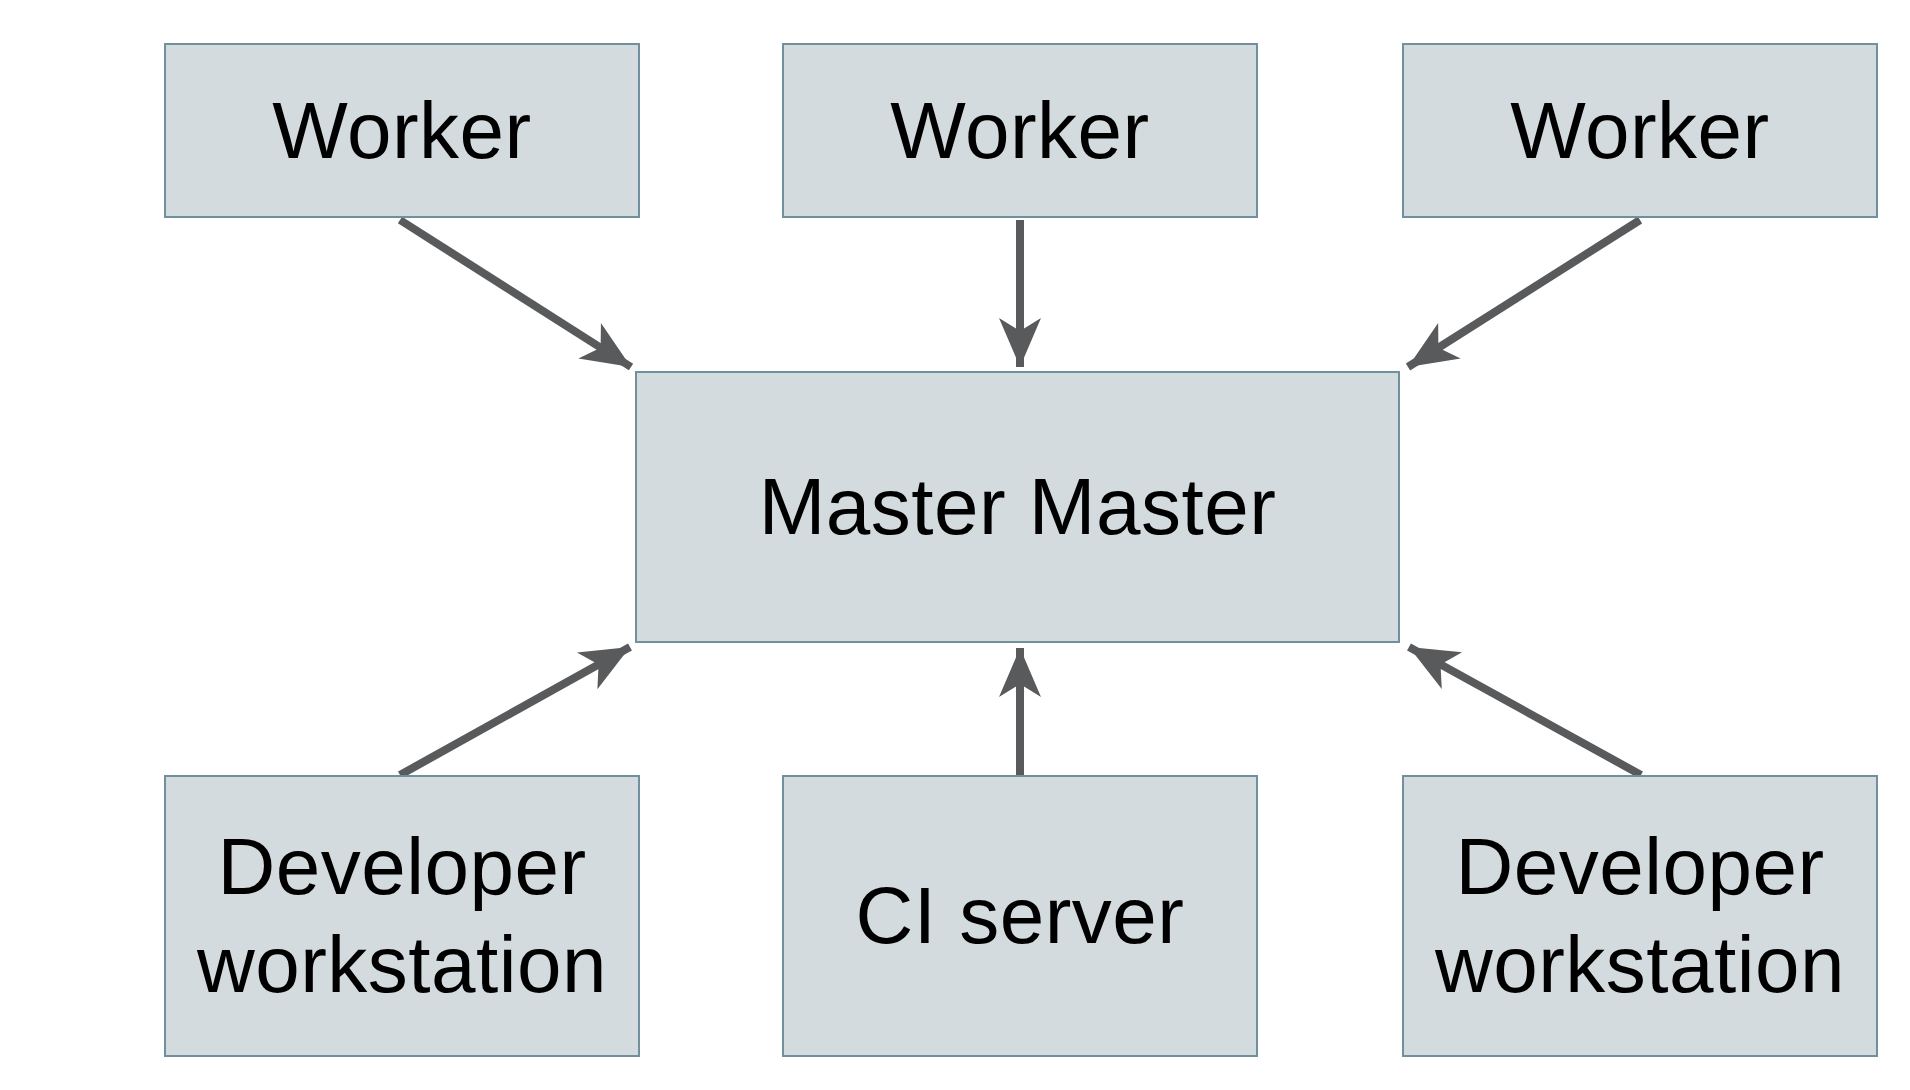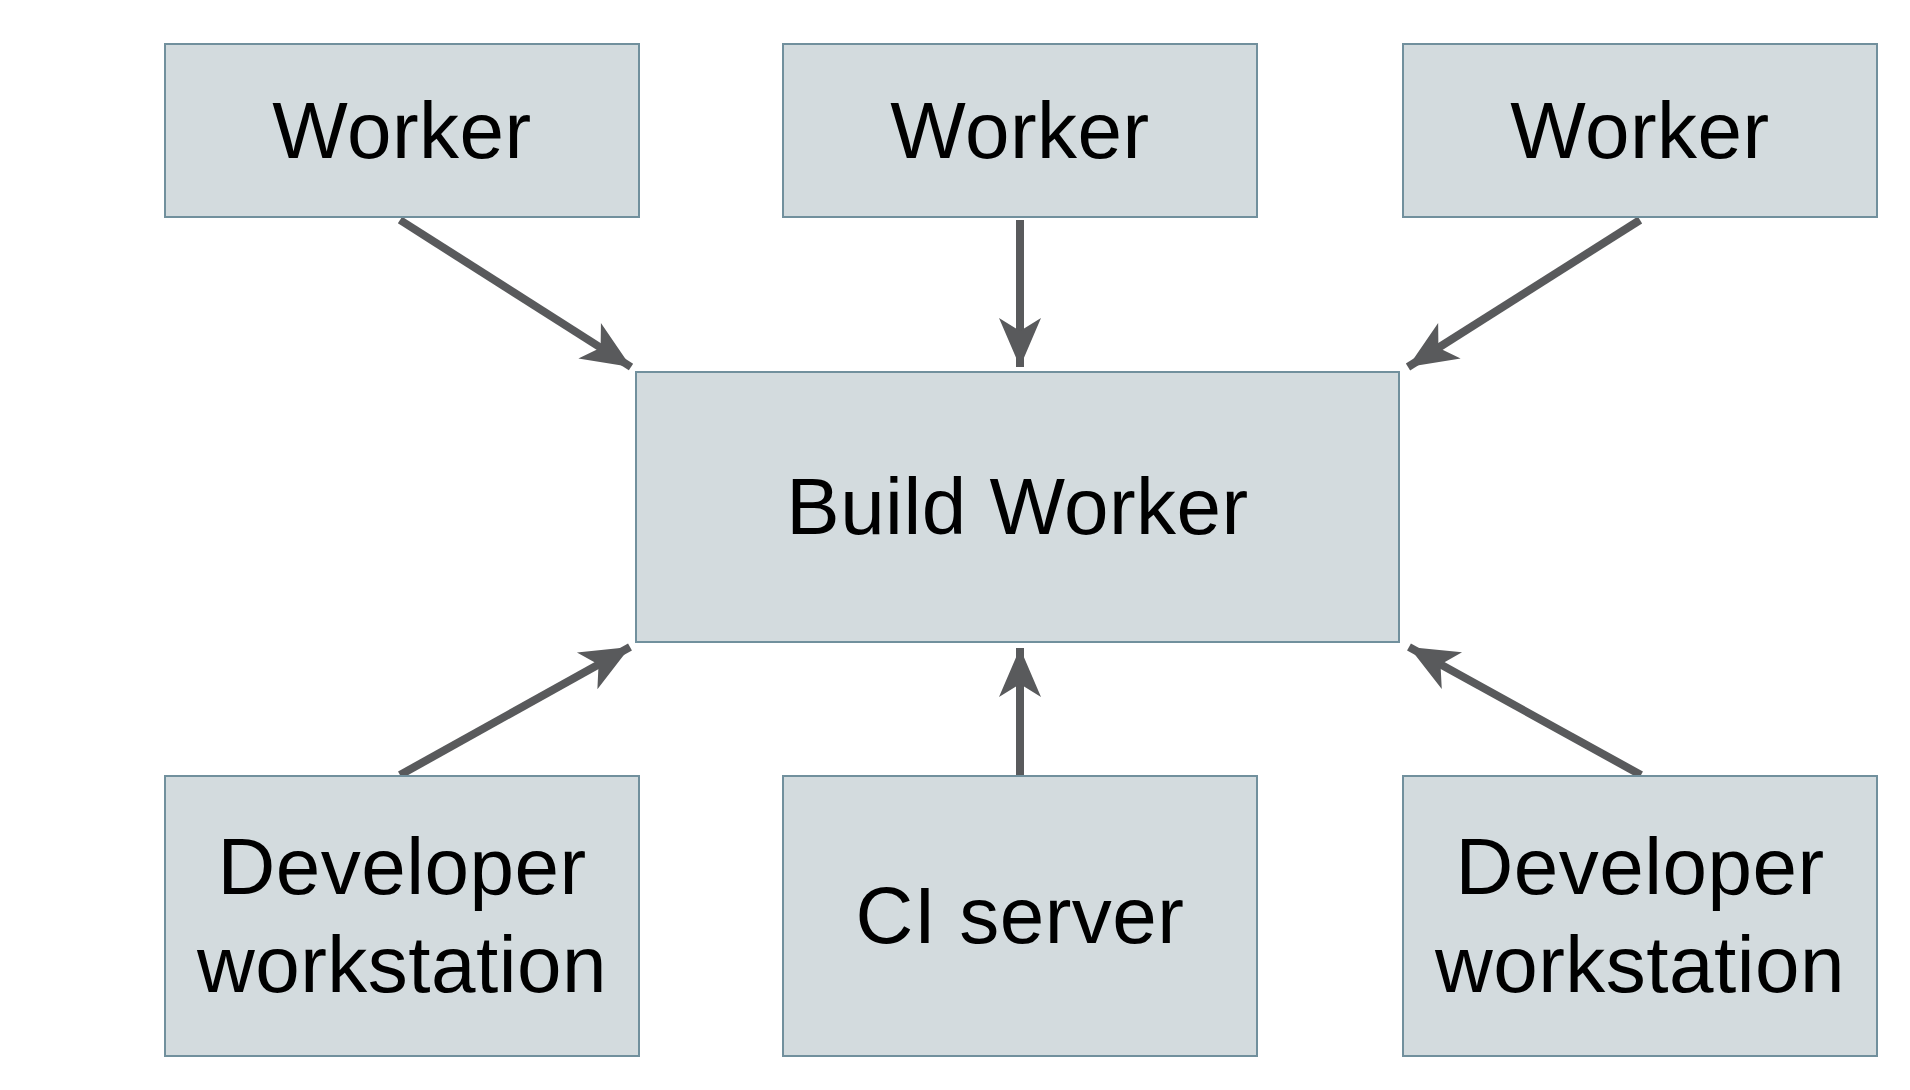--- a/index.html
+++ b/index.html
@@ -79,21 +79,21 @@
     <span>Worker</span>
   </div>
   <div class="node worker-2">
     <span>Worker</span>
   </div>
   <div class="node worker-3">
     <span>Worker</span>
   </div>
 
   <div class="node build-master">
-    <span>Build Worker</span>
+    <span>Master Master</span>
   </div>
 
   <div class="node dev-1">
     <span>Developer workstation</span>
   </div>
   <div class="node ci">
     <span>CI server</span>
   </div>
   <div class="node dev-2">
     <span>Developer workstation</span>

